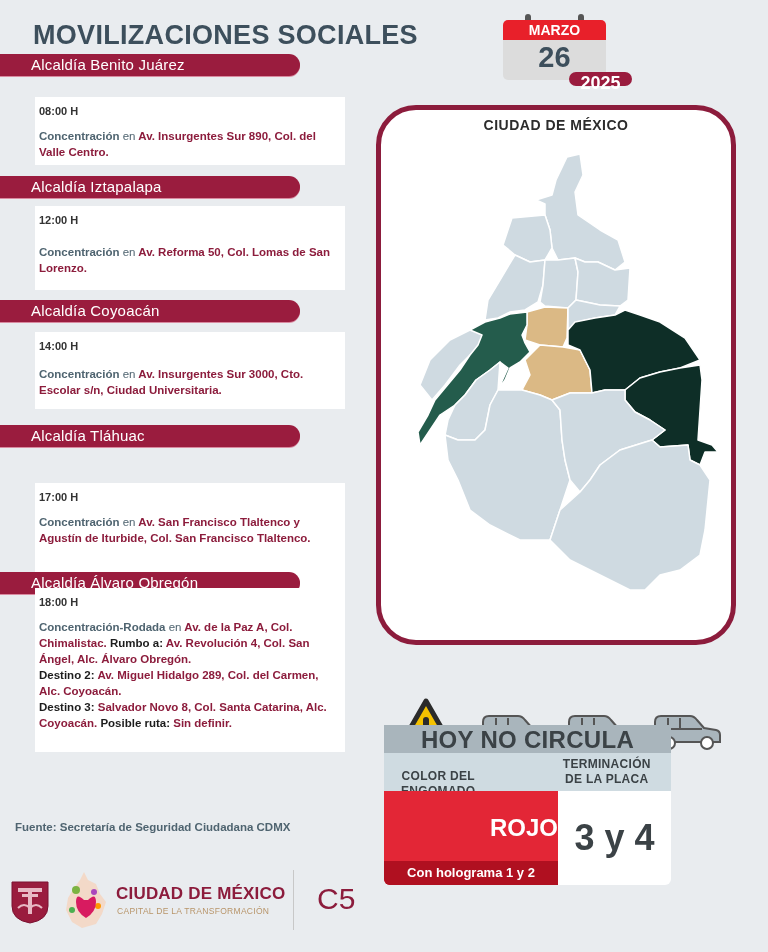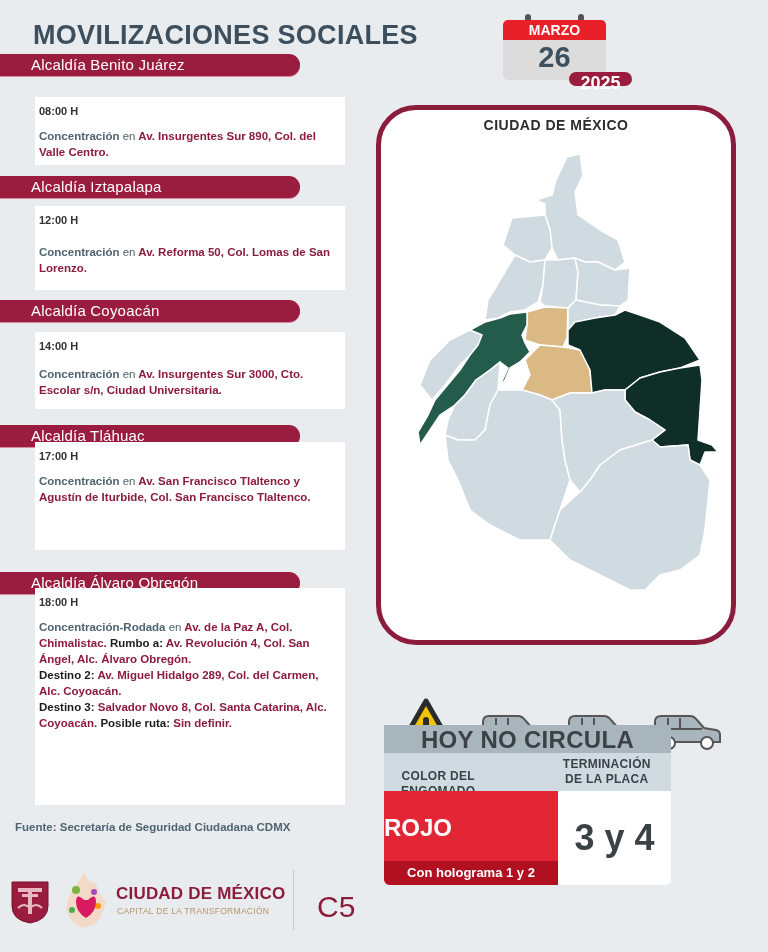--- a/index.html
+++ b/index.html
@@ -30,31 +30,31 @@
 
   .warn { position: absolute; left: 391px; top: 697px; }
   .car { position: absolute; top: 712px; }
 
   .hnc-panel { position: absolute; left: 384px; top: 725px; width: 287px; }
   .hnc-title { height: 28px; background: #a9b5bc; text-align: center; font-weight: bold; font-size: 24px; color: #3b4246; line-height: 30px; letter-spacing: 0.3px; }
   .hnc-heads { height: 38px; background: #cfdbe1; display: flex; }
   .hnc-heads div { flex: 1; text-align: center; font-weight: bold; font-size: 12px; color: #3b4246; line-height: 15px; padding-top: 4px; letter-spacing: 0.3px; }
   .hnc-vals { height: 94px; display: flex; }
   .hnc-color { width: 174px; background: #e32636; position: relative; border-radius: 0 0 0 6px; }
-  .hnc-color .val { position: absolute; left: 0; right: 0; top: 23px; text-align: left; color: #fff; font-weight: bold; font-size: 24px; }
+  .hnc-color .val { position: absolute; left: 0; right: 0; top: 23px; text-align: right; color: #fff; font-weight: bold; font-size: 24px; }
   .hnc-color .sub { position: absolute; left: 0; right: 0; bottom: 0; height: 24px; background: #b01020; color: #fff; font-size: 13px; text-align: center; line-height: 24px; border-radius: 0 0 0 6px; font-weight: bold; }
   .hnc-plate { flex: 1; background: #fff; text-align: center; font-weight: bold; font-size: 36px; color: #3b4246; line-height: 94px; border-radius: 0 0 6px 0; }
 
   .source { position: absolute; left: 15px; top: 821px; font-size: 11.5px; font-weight: bold; color: #4f6470; }
 
   .logos { position: absolute; left: 10px; top: 870px; width: 350px; height: 60px; }
   .cdmx-text { position: absolute; left: 106px; top: 14px; font-weight: bold; font-size: 17px; color: #8c1c3c; letter-spacing: 0.2px; }
   .cdmx-sub { position: absolute; left: 107px; top: 36px; font-size: 8.5px; color: #b8956a; letter-spacing: 0.3px; }
   .divider { position: absolute; left: 283px; top: 0; width: 1px; height: 60px; background: #c8c8c8; }
-  .c5 { position: absolute; left: 307px; top: 20px; font-size: 30px; color: #8c1c3c; }
+  .c5 { position: absolute; left: 307px; top: 12px; font-size: 30px; color: #8c1c3c; }
 </style>
 </head>
 <body>
 
 <div class="title">MOVILIZACIONES SOCIALES</div>
 
 <div class="cal">
   <div class="ring" style="left:22px"></div>
   <div class="ring" style="left:75px"></div>
   <div class="top">MARZO</div>
@@ -94,33 +94,33 @@
   <div>
     <span class="gray">Concentración</span>
     <span class="gnorm">en</span>
     <span class="red">Av. Insurgentes Sur 3000, Cto. Escolar s/n, Ciudad Universitaria.</span>
   </div>
 </div>
 
 <div class="alc-bar" style="top:425px">
   <span>Alcaldía Tláhuac</span>
 </div>
-<div class="card" style="top:442px; height:108px">
+<div class="card" style="top:483px; height:108px">
   <div class="time">17:00 H</div>
   <div>
     <span class="gray">Concentración</span>
     <span class="gnorm">en</span>
     <span class="red">Av. San Francisco Tlaltenco y Agustín de Iturbide, Col. San Francisco Tlaltenco.</span>
   </div>
 </div>
 
 <div class="alc-bar" style="top:572px">
   <span>Alcaldía Álvaro Obregón</span>
 </div>
-<div class="card" style="top:588px; height:217px">
+<div class="card" style="top:588px; height:164px">
   <div class="time">18:00 H</div>
   <div>
     <span class="gray">Concentración-Rodada</span>
     <span class="gnorm">en</span>
     <span class="red">Av. de la Paz A, Col. Chimalistac.</span>
     <span class="blk">Rumbo a:</span>
     <span class="red">Av. Revolución 4, Col. San Ángel, Alc. Álvaro Obregón.</span><br>
     <span class="blk">Destino 2:</span>
     <span class="red">Av. Miguel Hidalgo 289, Col. del Carmen, Alc. Coyoacán.</span><br>
     <span class="blk">Destino 3:</span>

